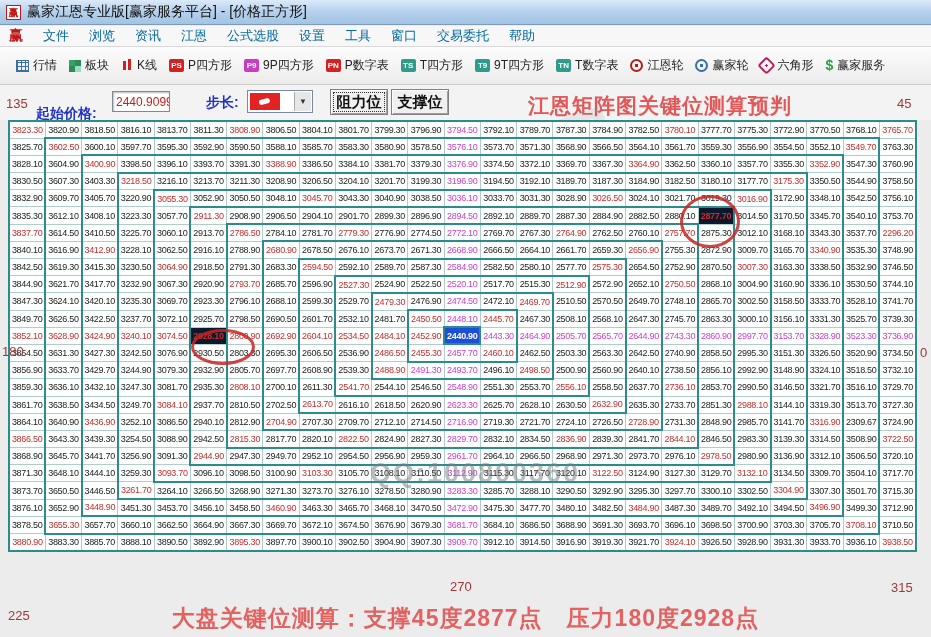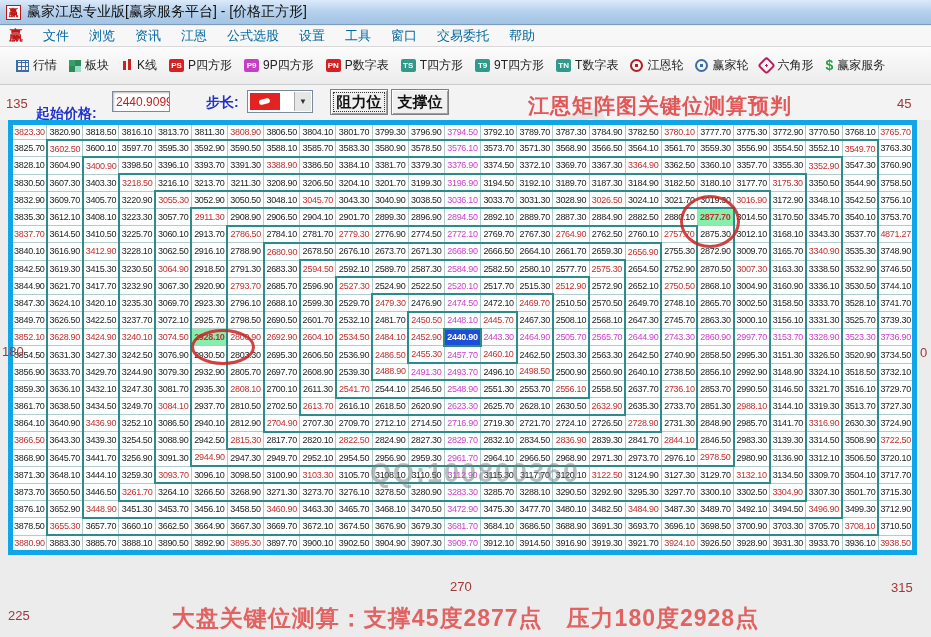--- a/index.html
+++ b/index.html
@@ -60,26 +60,26 @@
     border-left:1px solid #aaa; font-size:8px; color:#333; text-align:center; line-height:19px; }
   .ctl-btn { position:absolute; top:4px; width:58px; height:26px; background:#f0f0f0;
     border:1px solid #808080; box-shadow:inset 1px 1px 0 #fff, inset -1px -1px 0 #a0a0a0;
     font-size:15px; font-weight:bold; color:#111; text-align:center; line-height:24px; cursor:default; }
   .ctl-btn.focused { outline:1px dotted #333; outline-offset:-4px; }
   .banner { position:absolute; left:528px; top:7px; font-size:21px; font-weight:bold; color:#e25858;
     letter-spacing:1px; white-space:nowrap; }
 
   
   .matrix { position:absolute; left:8px; top:120px; border-collapse:collapse; table-layout:fixed;
-    width:909px; background:#fdfefe; border:5px solid #0ea5e9; }
+    width:909px; background:#fdfefe; border:2px solid #0ea5e9; }
   .matrix td { border:1px solid #b2cccc; font-size:9px; text-align:center; color:#1c1c1c;
     white-space:nowrap; overflow:hidden; padding:0; height:17.2px; letter-spacing:-0.3px; }
   .matrix td.red { color:#c03030; }
   .matrix td.magenta { color:#cc3fcc; }
-  .matrix td.hl { background:#86efac; color:#c03030; font-weight:bold;margin-left:19px; }
+  .matrix td.hl { background:#0f172a; color:#c03030; font-weight:bold;margin-left:19px; }
   .matrix td.center { background:#1d4ed8; color:#fff; font-weight:bold; }
   .matrix td.bt { border-top:2px solid #2e8b8b; }  .matrix td.bb { border-bottom:2px solid #2e8b8b; }
   .matrix td.bl { border-left:2px solid #2e8b8b; } .matrix td.br { border-right:2px solid #2e8b8b; }
 
   .ellipse { position:absolute; border:3px solid rgba(200,35,35,.85); border-radius:50%; }
   .wm-brand { position:absolute; left:150px; top:150px; font-size:115px; font-weight:bold;
     color:rgba(125,140,148,.13); transform:rotate(-18deg); letter-spacing:12px; white-space:nowrap;
     pointer-events:none; }
   .wm-qq { position:absolute; left:370px; top:458px; font-size:27px; font-weight:bold;
     color:rgba(115,125,130,.5); letter-spacing:2px; pointer-events:none; }
@@ -368,21 +368,21 @@
           <td class="bt">2767.30</td>
           <td class="bt red">2764.90</td>
           <td class="bt">2762.50</td>
           <td class="bt">2760.10</td>
           <td class="bt br red">2757.70</td>
           <td class="br">2875.30</td>
           <td class="br">3012.10</td>
           <td class="br">3168.10</td>
           <td class="br">3343.30</td>
           <td class="br">3537.70</td>
-          <td class="br red">4871.27</td>
+          <td class="br red">2296.20</td>
         </tr>
         <tr>
           <td class="bl">3840.10</td>
           <td class="bl">3616.90</td>
           <td class="bl red">3412.90</td>
           <td class="bl">3228.10</td>
           <td class="bl">3062.50</td>
           <td class="bl">2916.10</td>
           <td class="bl">2788.90</td>
           <td class="bt bl red">2680.90</td>
@@ -664,21 +664,21 @@
           <td class="bb">2719.30</td>
           <td class="bb">2721.70</td>
           <td class="bb">2724.10</td>
           <td class="bb">2726.50</td>
           <td class="bb br red">2728.90</td>
           <td class="br">2731.30</td>
           <td class="br">2848.90</td>
           <td class="br">2985.70</td>
           <td class="br">3141.70</td>
           <td class="br red">3316.90</td>
-          <td class="br">2630.30</td>
+          <td class="br">2309.67</td>
           <td class="br">3724.90</td>
         </tr>
         <tr>
           <td class="bl red">3866.50</td>
           <td class="bl">3643.30</td>
           <td class="bl">3439.30</td>
           <td class="bl">3254.50</td>
           <td class="bl">3088.90</td>
           <td class="bl">2942.50</td>
           <td class="bb bl red">2815.30</td>

